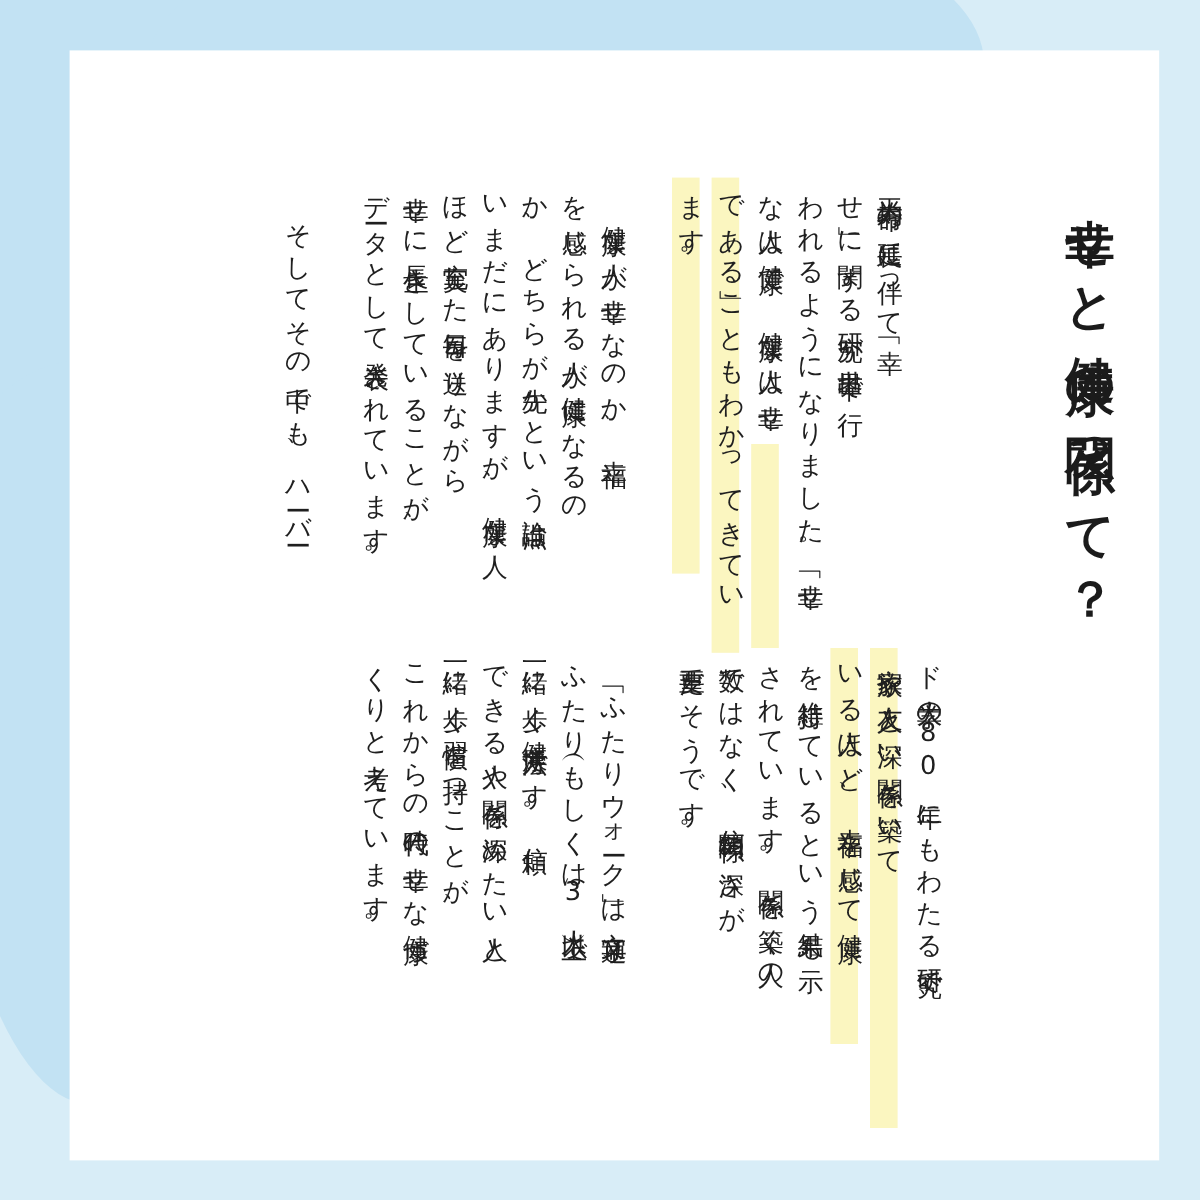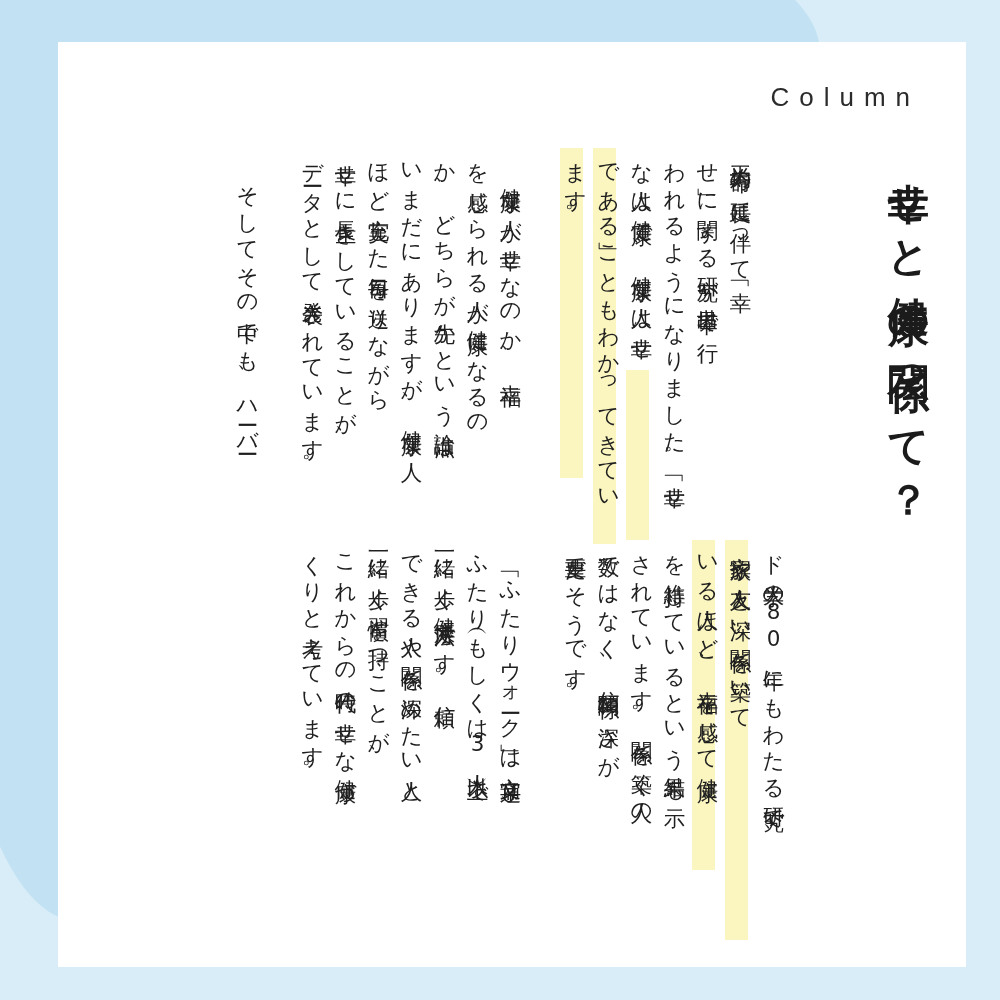--- a/index.html
+++ b/index.html
@@ -134,21 +134,20 @@
     <div class="hl" style="left:626px; top:370px; width:23px; height:170px;"></div>
     <div class="hl" style="left:593px; top:148px; width:23px; height:396px;"></div>
     <div class="hl" style="left:560px; top:148px; width:23px; height:330px;"></div>
 
     <div class="hl" style="left:725px; top:540px; width:23px; height:400px;"></div>
     <div class="hl" style="left:692px; top:540px; width:23px; height:330px;"></div>
   </div>
 
   <div class="layer-text">
 
-    <div class="column-label">Column</div>
 
     <div class="vtext title">幸せと健康の関係って？</div>
 
     <div class="vline" style="left:726px; top:148px; height:400px;">平均寿命の延長に伴って「幸</div>
     <div class="vline" style="left:693px; top:148px; height:400px;">せ」に関する研究が世界中で行</div>
     <div class="vline" style="left:660px; top:148px; height:400px;">われるようになりました。「幸せ</div>
     <div class="vline" style="left:627px; top:148px; height:400px;">な人は健康で、健康な人は幸せ</div>
     <div class="vline" style="left:594px; top:148px; height:400px;">である」こともわかってきてい</div>
     <div class="vline" style="left:561px; top:148px; height:400px;">ます。</div>
     <div class="vline" style="left:496px; top:148px; height:400px;">　健康な人が幸せなのか、幸福</div>

